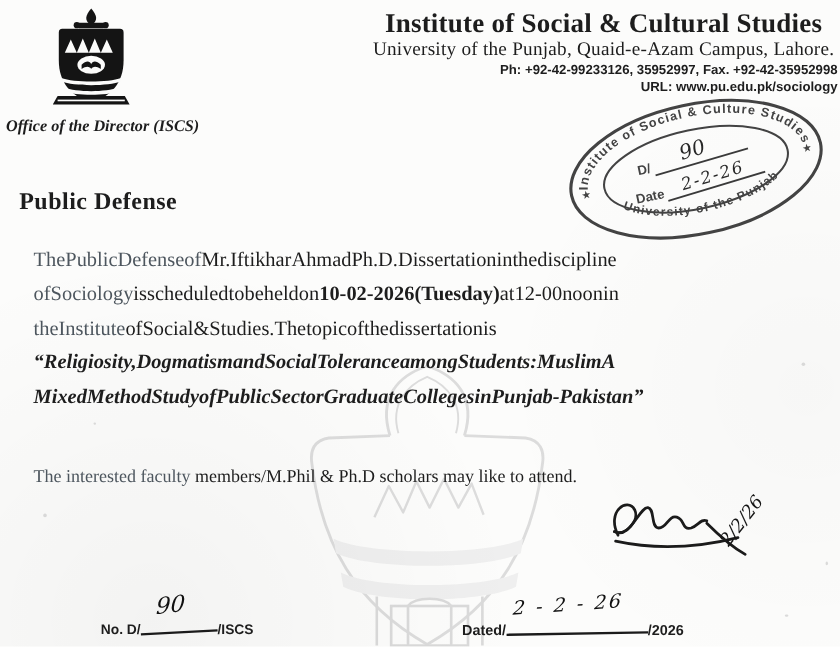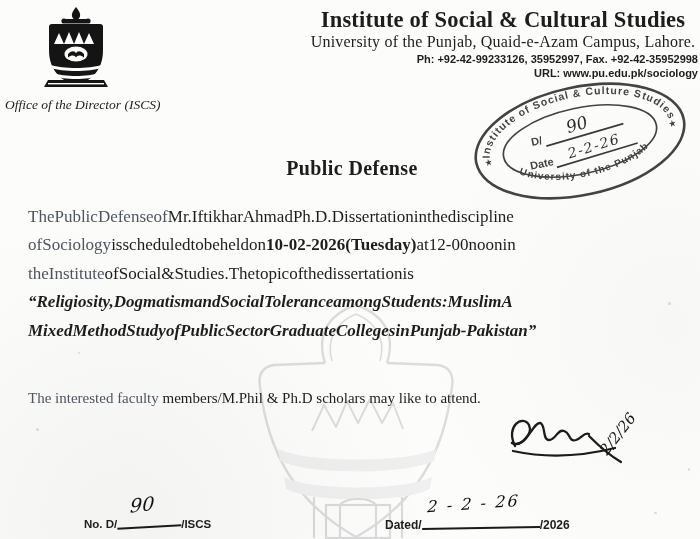--- a/index.html
+++ b/index.html
@@ -3,31 +3,31 @@
 <meta charset="utf-8">
 <style>
   html,body{margin:0;padding:0;}
   .page{position:relative;width:700px;height:539px;overflow:hidden;background:#fcfcfb;
         font-family:"Liberation Serif","DejaVu Serif",serif;color:#1d1d1d;}
   .page::after{content:"";position:absolute;inset:0;pointer-events:none;
         background:radial-gradient(circle at 18% 96%, rgba(0,0,0,0.035), transparent 40%),
                    radial-gradient(circle at 96% 60%, rgba(0,0,0,0.02), transparent 35%);}
   
   .logo{position:absolute;left:42px;top:6px;width:68px;height:84px;z-index:2;}
-  .office-line{position:absolute;left:5px;top:97px;font-size:13.5px;font-weight:normal;font-style:italic;z-index:2;}
+  .office-line{position:absolute;left:5px;top:97px;font-size:13.5px;font-weight:bold;font-style:italic;z-index:2;}
   .hdr{position:absolute;left:308px;top:8px;width:390px;text-align:center;z-index:2;}
   .hdr .inst{font-size:22.5px;font-weight:bold;letter-spacing:.2px;line-height:1.1;}
   .hdr .univ{font-size:16px;margin-top:0;letter-spacing:.2px;}
   .hdr .ph,.hdr .url{font-family:"Liberation Sans","DejaVu Sans",sans-serif;font-size:11px;font-weight:bold;text-align:right;margin-top:2px;}
   
   .stamp{position:absolute;left:468px;top:82px;width:224px;height:118px;z-index:3;transform:rotate(-12deg);opacity:.92;}
   .stamp text{font-family:"Liberation Sans","DejaVu Sans",sans-serif;fill:#343434;}
   .stamp .hand-t{font-family:"DejaVu Serif",serif;font-style:italic;fill:#151515;}
   
-  .title{position:absolute;left:4px;right:0;top:157px;text-align:center;font-size:20px;font-weight:bold;letter-spacing:.4px;z-index:2;}
+  .title{position:absolute;left:16px;right:0;top:157px;text-align:left;font-size:20px;font-weight:bold;letter-spacing:.4px;z-index:2;}
   
   .bodytext{position:absolute;left:28px;top:203px;width:627px;font-size:17px;z-index:2;}
   .jline{display:flex;justify-content:flex-start;line-height:28.45px;white-space:nowrap;}
   .attend{position:absolute;left:28px;top:384px;width:640px;font-size:15px;line-height:28px;z-index:2;}
   .seg-b{font-weight:bold;}
   .seg-bi{font-weight:bold;font-style:italic;}
   .seg-f{color:#4d565e;}
   
   .sig{position:absolute;left:495px;top:410px;width:165px;height:58px;z-index:2;}
   .sig text{font-family:"DejaVu Serif",serif;font-style:italic;fill:#151515;}

